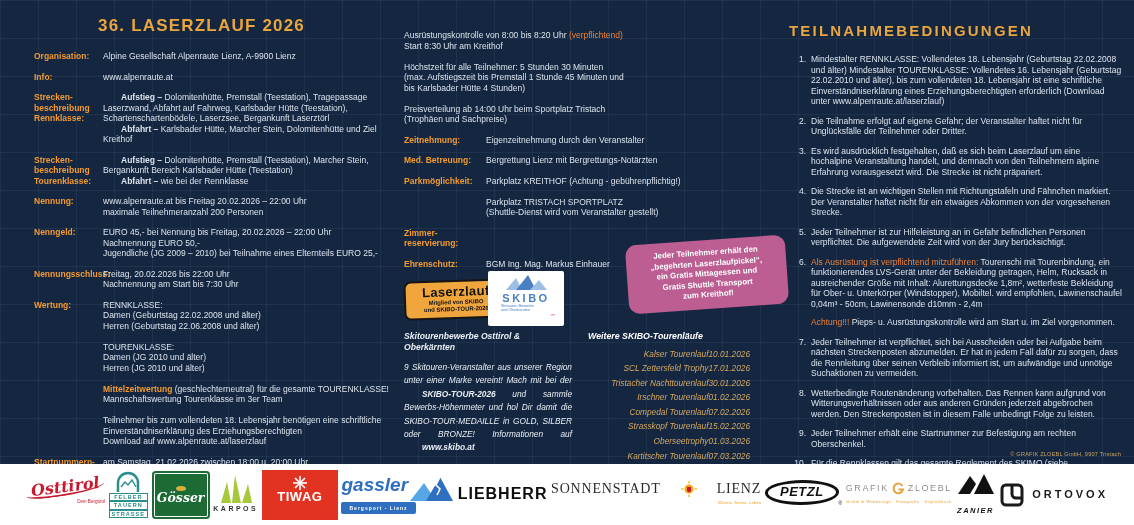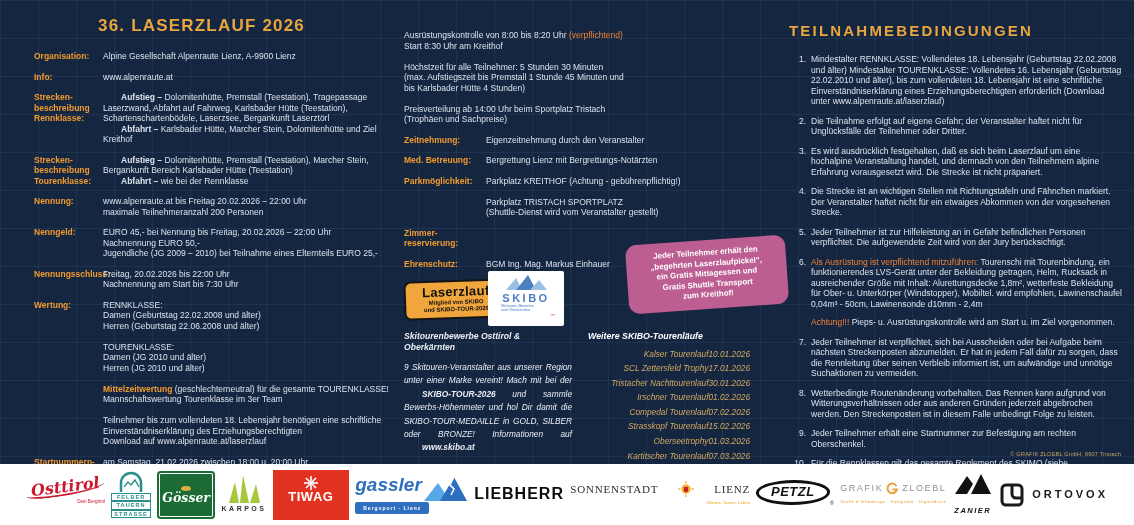--- a/index.html
+++ b/index.html
@@ -98,21 +98,21 @@
   .karpos-text{color:#333;font-size:7px;font-weight:bold;letter-spacing:2.5px;margin-top:1px;}
   .tiwag-box{width:76px;height:50px;background:#e23222;position:relative;display:flex;align-items:flex-end;justify-content:center;padding-bottom:17px;}
   .tiwag-flake{position:absolute;top:5px;left:50%;transform:translateX(-50%);}
   .tiwag-text{color:#fff;font-weight:bold;font-size:13px;letter-spacing:0.5px;}
   .gassler-top{display:flex;align-items:flex-start;gap:0;}
   .gassler-text{color:#2f6fbf;font-weight:bold;font-style:italic;font-size:19px;line-height:19px;}
   .gassler-bar{background:#2f6fbf;color:#fff;font-size:5px;font-weight:bold;letter-spacing:1px;
     padding:1px 8px;border-radius:2px;margin-top:1px;align-self:flex-start;}
   .liebherr-text{color:#0d0d0d;font-weight:bold;font-size:16px;letter-spacing:1px;font-stretch:condensed;}
   .sonnen-row{display:flex;align-items:center;gap:20px;color:#2b2b2b;font-family:"Liberation Serif",serif;
-    font-size:11px;letter-spacing:0.8px;}
+    font-size:14px;letter-spacing:0.8px;}
   .sonnen-sub{color:#e8a71f;font-size:4.3px;align-self:flex-end;margin-top:1px;}
   .petzl-wrap{display:flex;align-items:flex-start;}
   .petzl-oval{border:3px solid #111;border-radius:50%;padding:4px 12px;transform:skewX(-6deg);}
   .petzl-text{color:#111;font-weight:bold;font-style:italic;font-size:13px;letter-spacing:0.5px;display:block;transform:skewX(6deg);}
   .petzl-reg{font-size:5px;color:#111;margin-top:18px;}
   .gz-row{display:flex;align-items:center;gap:3px;color:#8f8f8f;font-size:9px;letter-spacing:1.6px;}
   .gz-sub{color:#e8a23c;font-size:4.3px;letter-spacing:0.4px;margin-top:2px;}
   .zanier-text{color:#111;font-weight:bold;font-style:italic;font-size:7.5px;letter-spacing:1.5px;margin-top:10px;}
   .ortovox-wrap{display:flex;align-items:center;gap:7px;}
   .ortovox-text{color:#1a1a1a;font-weight:bold;font-size:11px;letter-spacing:3px;}

